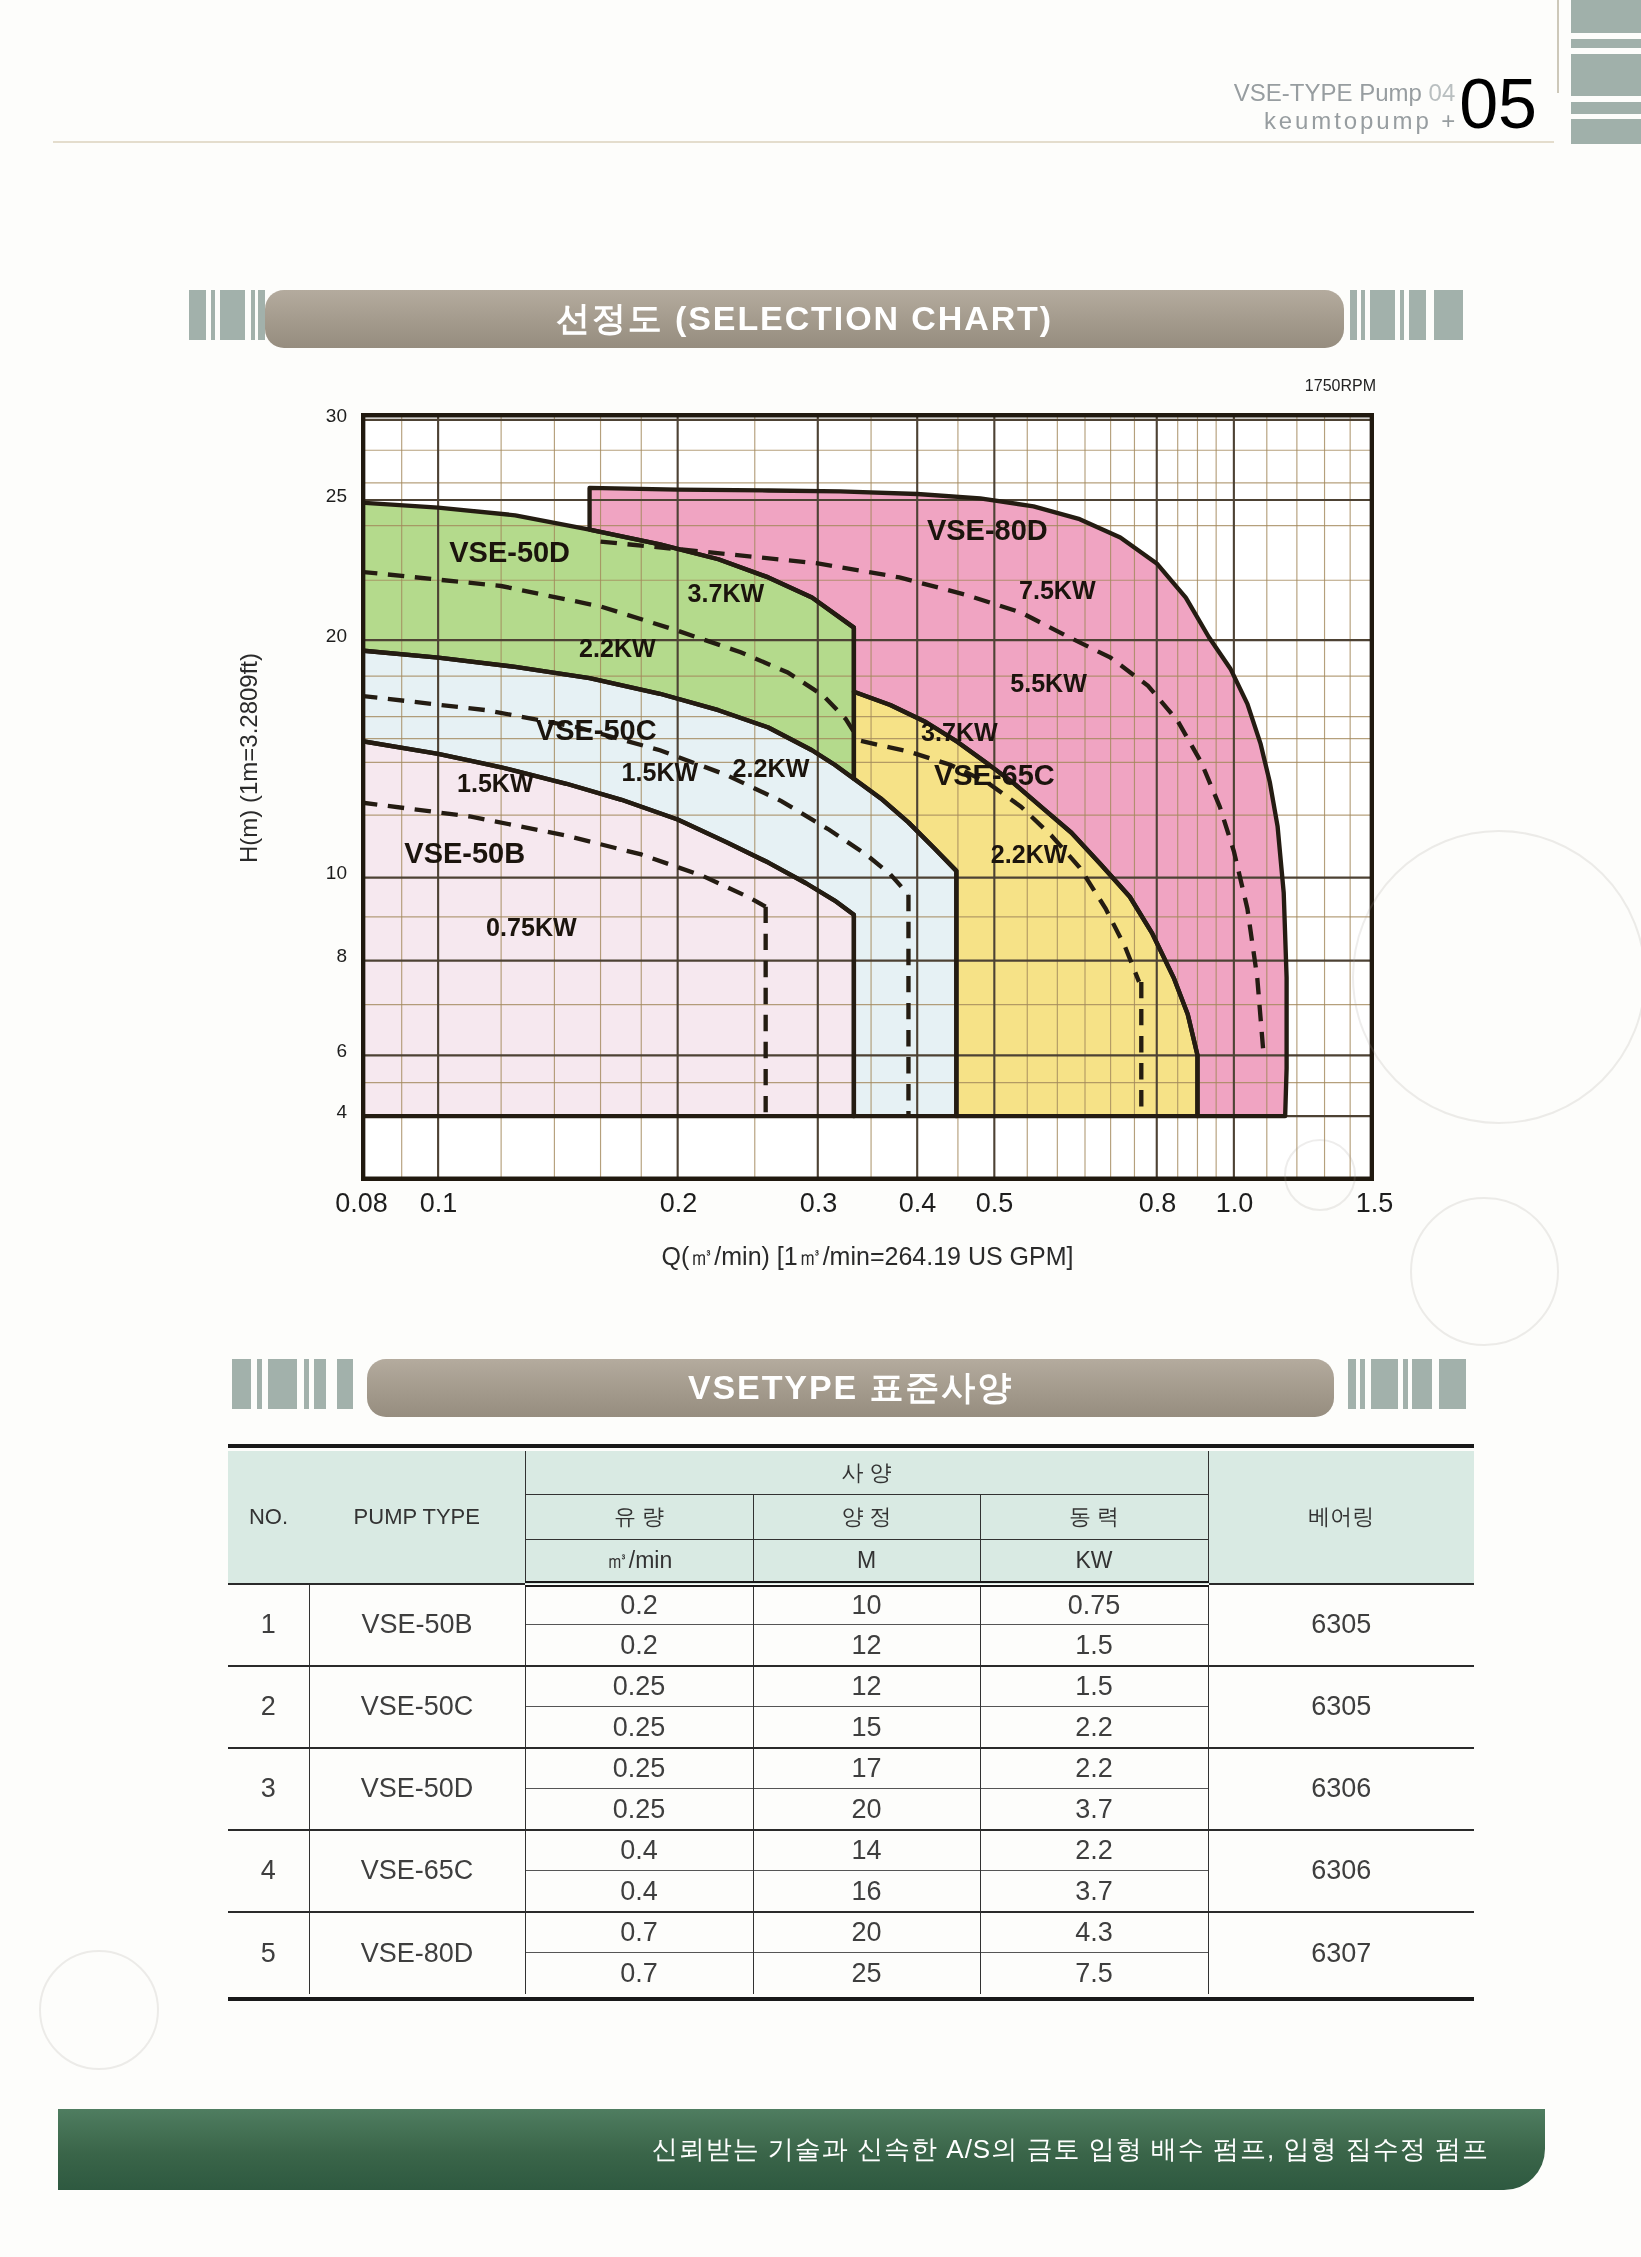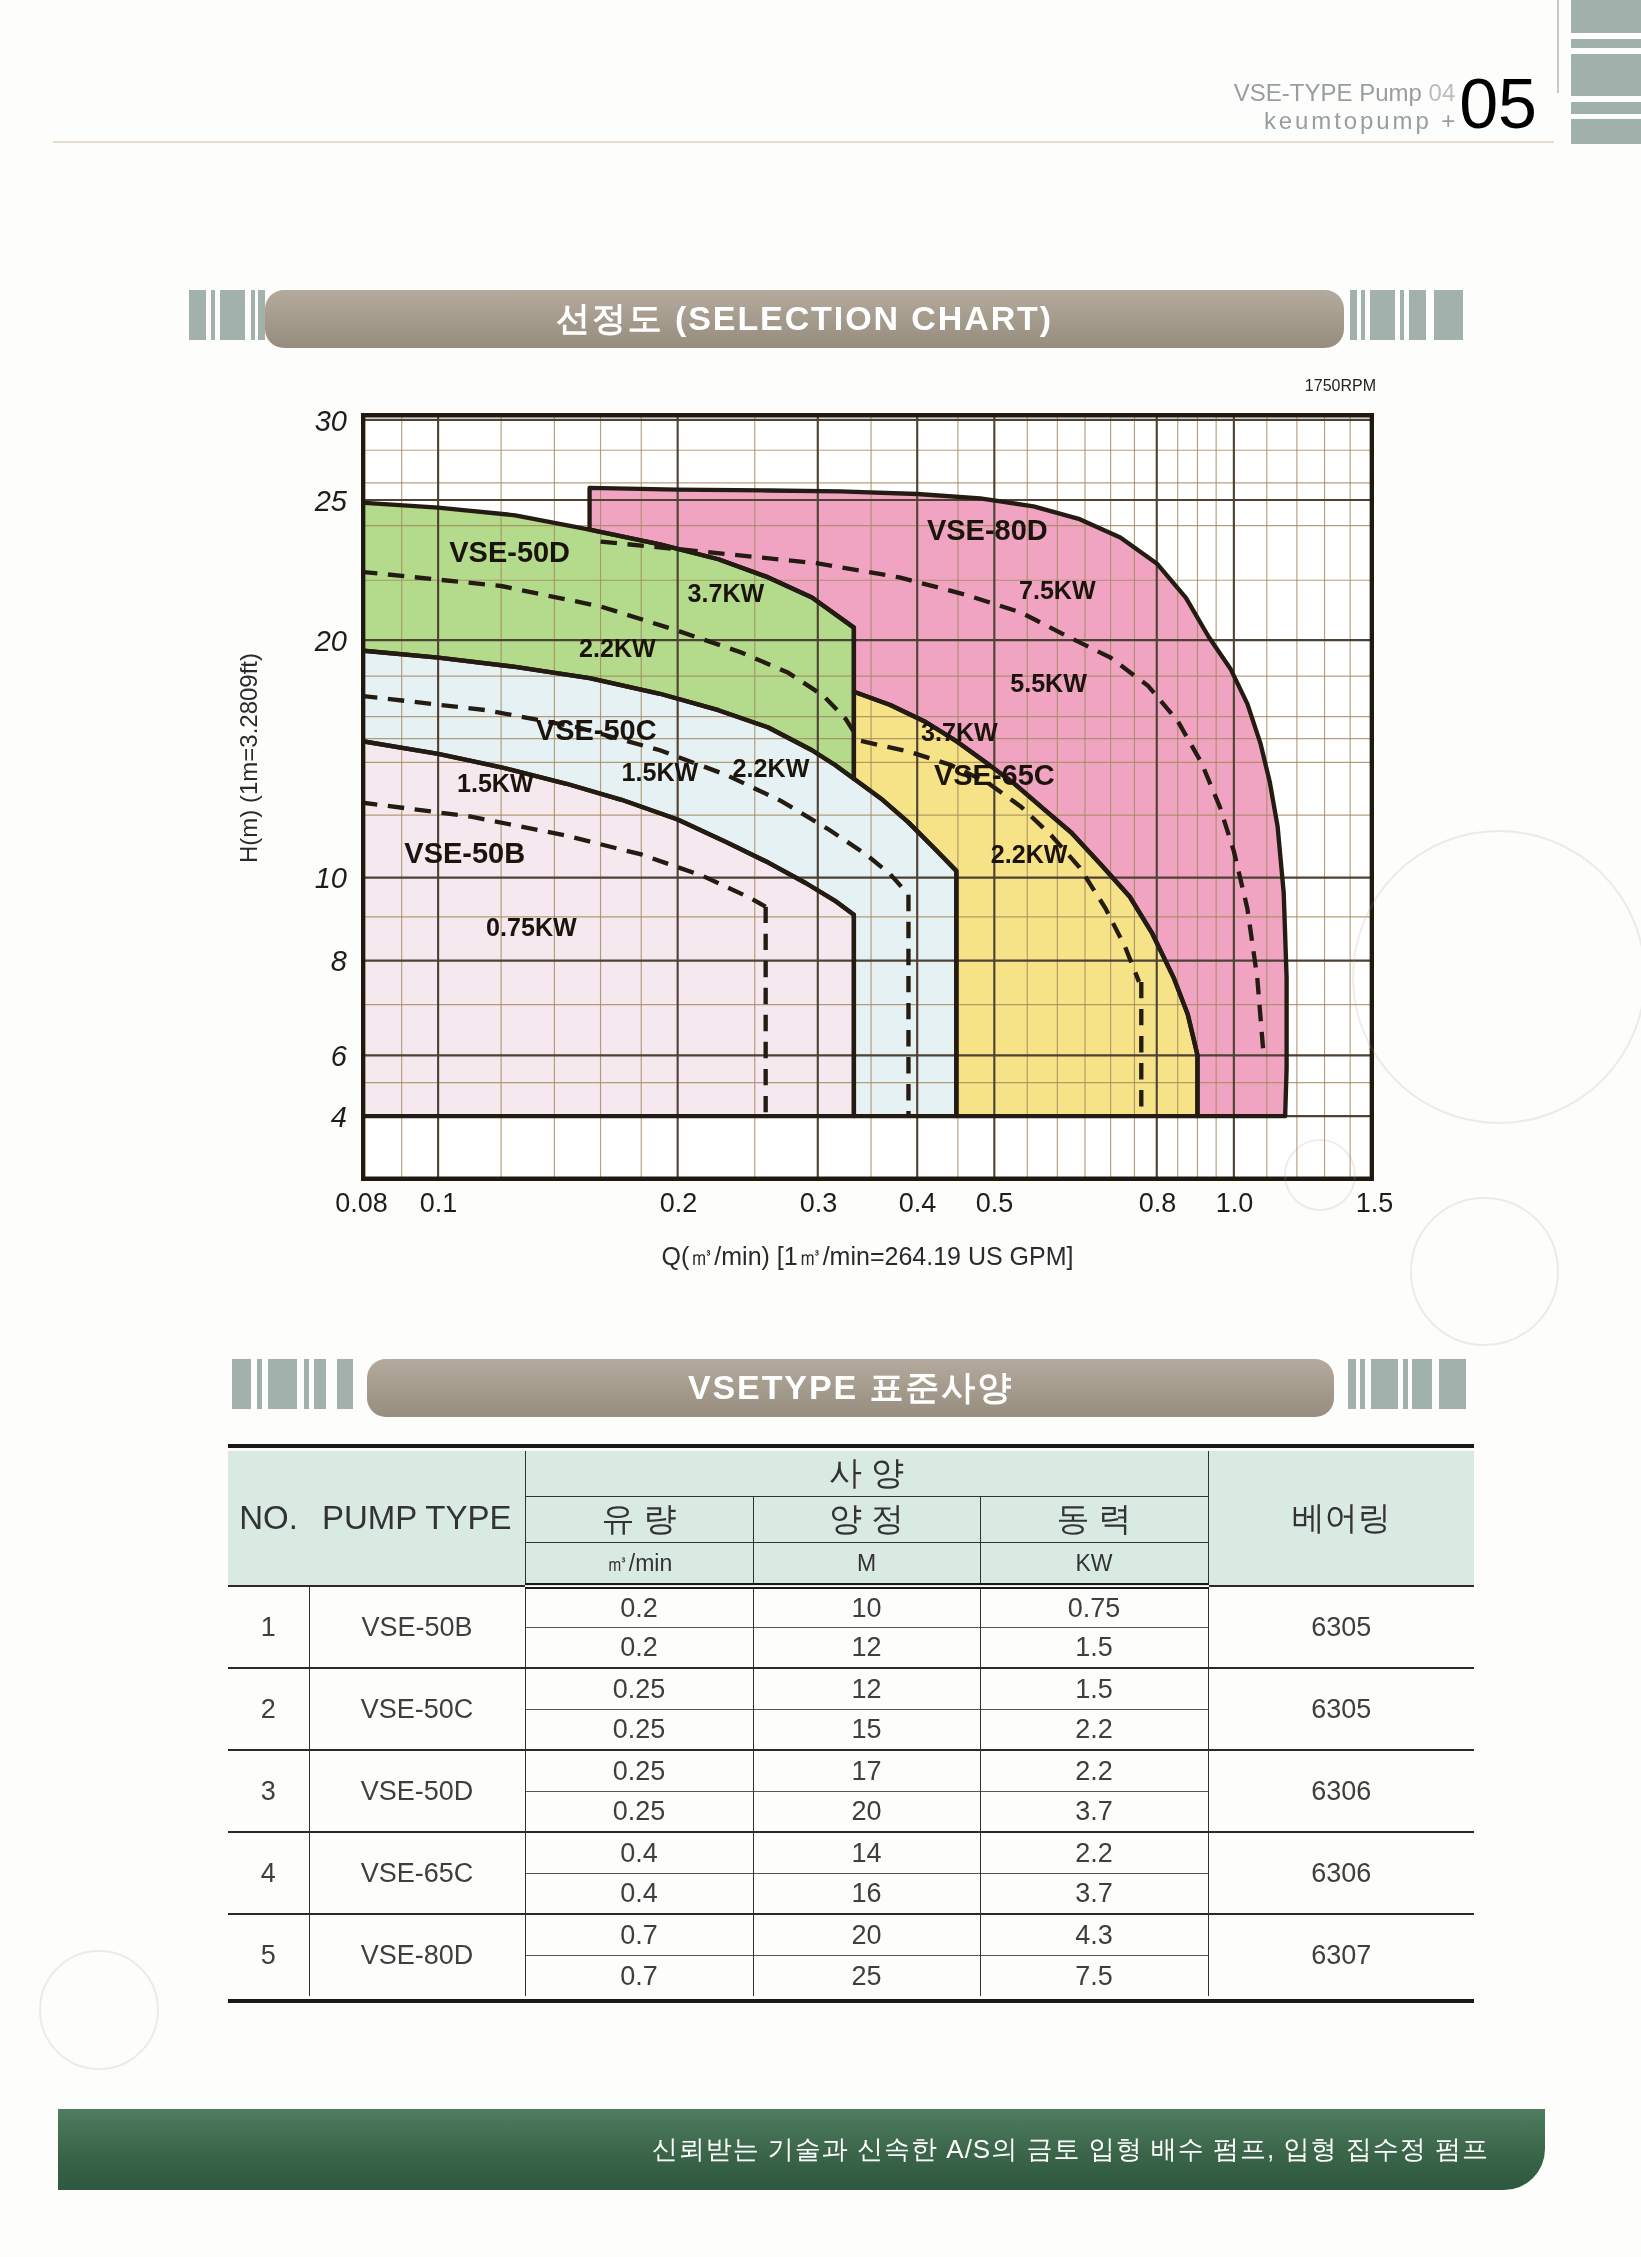--- a/index.html
+++ b/index.html
@@ -18,32 +18,32 @@
   .vline-top{position:absolute;left:1557px;top:0;width:1.9px;height:93px;background:#cdc8b9;}
   .bc-col{position:absolute;right:0;top:0;width:70px;}
   .bc-col i{display:block;background:#a0b0aa;}
   
   .tbar-bar{position:absolute;height:58px;background:linear-gradient(180deg,#b4ab9e 0%,#a39a8c 55%,#968d7f 100%);
             display:flex;align-items:center;justify-content:center;color:#fff;
             font-size:34px;font-weight:bold;letter-spacing:1.9px;border-radius:19px;}
   .bc{position:absolute;height:50px;display:flex;align-items:stretch;}
   .bc i{background:#a2b1ab;display:block;}
   
-  .ytick{position:absolute;left:268px;width:79px;text-align:right;font-size:29px;color:#1d1d1d;font-style:italic;}
+  .ytick{position:absolute;left:268px;width:79px;text-align:right;font-size:19px;color:#1d1d1d;}
   .xtick{position:absolute;top:1188px;width:87px;margin-left:-43px;text-align:center;font-size:27px;color:#1d1d1d;}
   .yaxis-title{position:absolute;left:249px;top:758px;transform:translate(-50%,-50%) rotate(-90deg);
                white-space:nowrap;font-size:24px;color:#2a2a2a;}
   .xaxis-title{position:absolute;left:361px;top:1240px;width:1013px;text-align:center;font-size:25px;color:#2a2a2a;}
   .rpm{position:absolute;left:1139px;top:377px;width:237px;text-align:right;font-size:16px;color:#222;}
   
   .tbl-wrap{position:absolute;left:228px;top:1444px;width:1246px;
             border-top:4.8px solid #191919;border-bottom:4.8px solid #191919;padding:2.9px 0;}
   table.spec{border-collapse:collapse;width:1246px;table-layout:fixed;}
   table.spec th,table.spec td{padding:0;text-align:center;font-weight:normal;}
-  thead th{background:#d9eae3;color:#333;font-size:33px;}
+  thead th{background:#d9eae3;color:#333;font-size:22px;}
   thead tr.units th{font-size:23px;}
   thead tr:last-child th{border-bottom:6.8px double #1a1a1a;}
   .bl{border-left:1.9px solid #323232;}
   tbody td{font-size:27px;color:#3e3e3e;}
   tr.gstart td{border-top:2.9px solid #2a2a2a;}
   td.sub{border-top:1.9px solid #555;}
   
   .footer{position:absolute;left:58px;top:2109px;width:1487px;height:81px;
           background:linear-gradient(180deg,#4f7d60 0%,#3a6549 55%,#2e5940 100%);
           border-bottom-right-radius:41px;display:flex;align-items:center;justify-content:flex-end;}

